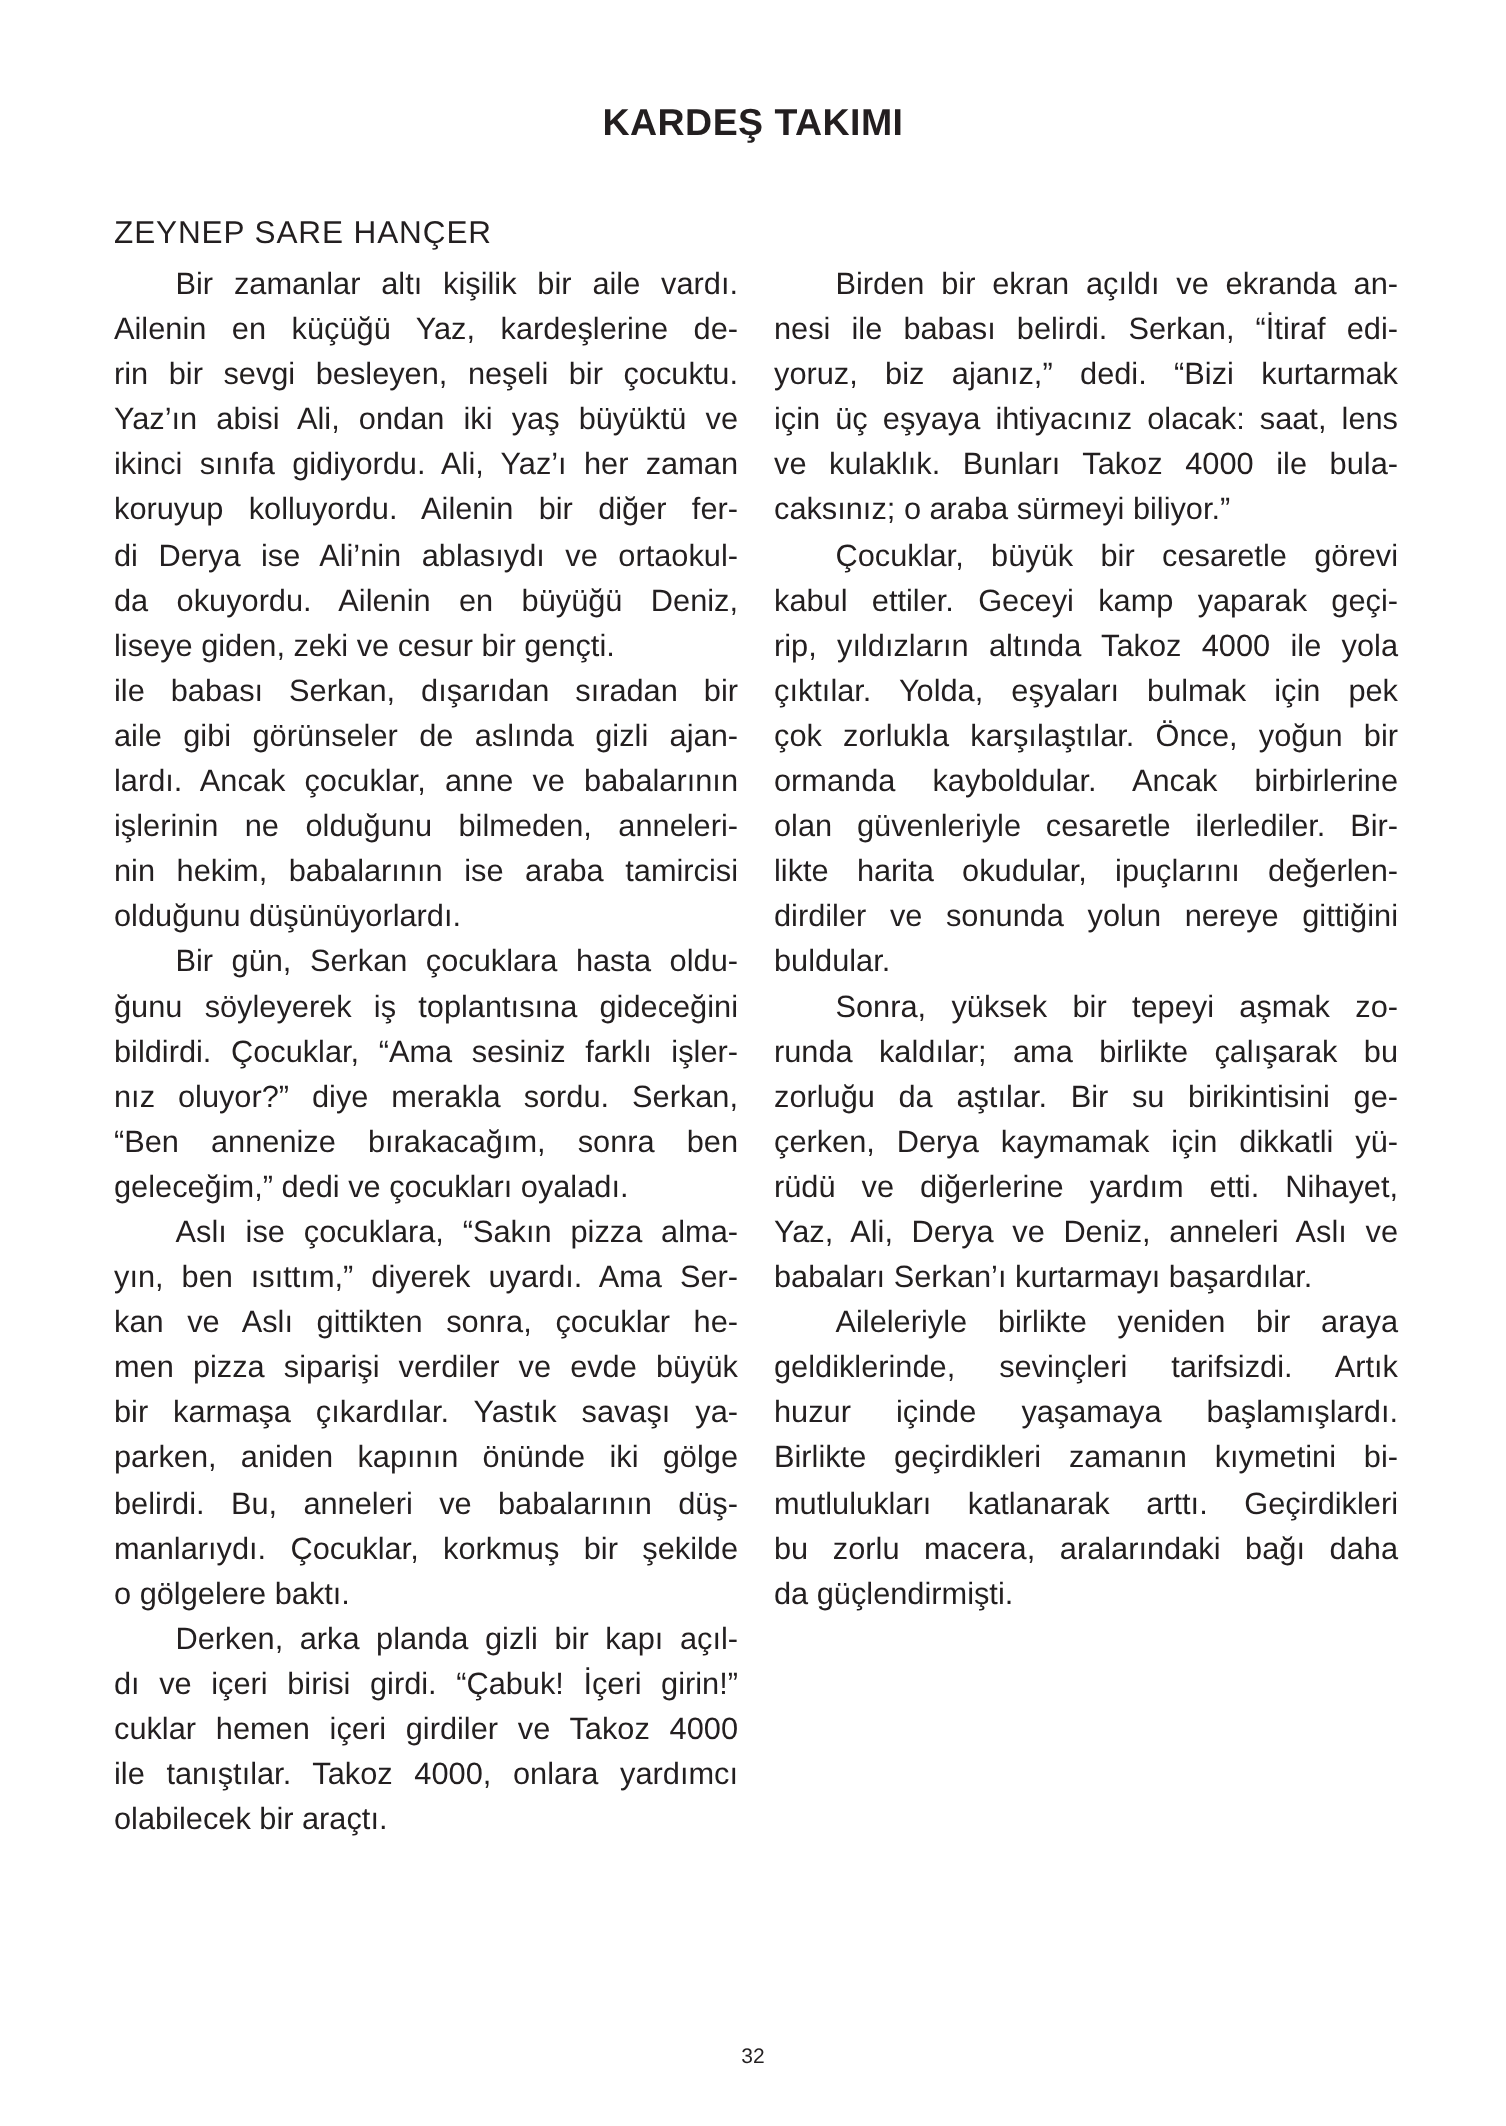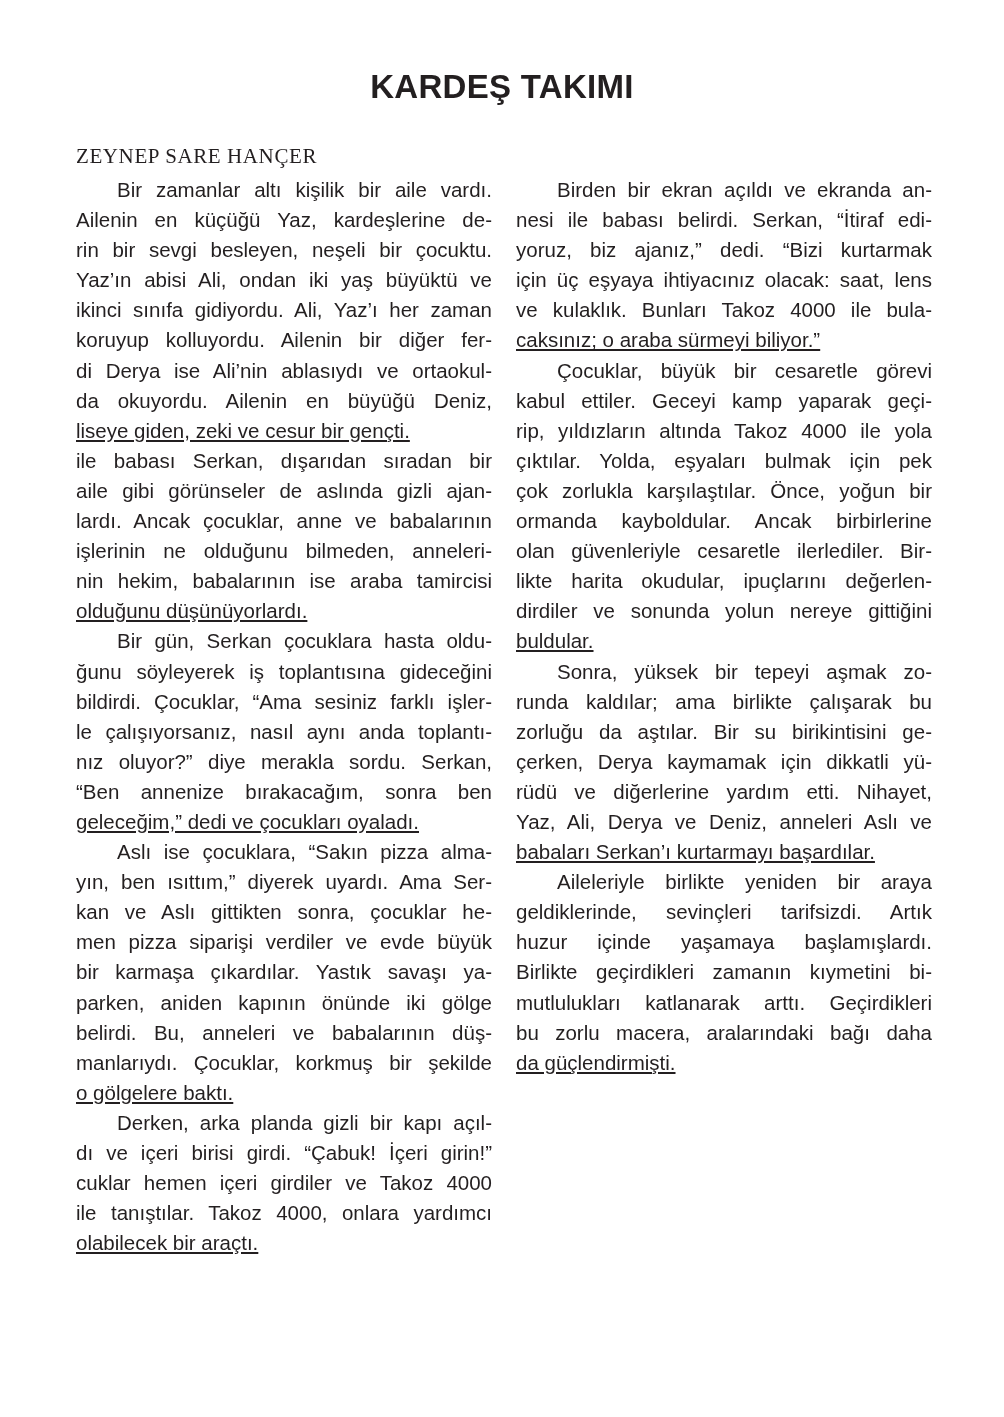--- a/index.html
+++ b/index.html
@@ -1,36 +1,36 @@
 <!DOCTYPE html>
 <html><head>
 <meta charset="utf-8">
 <style>
   html, body { margin: 0; padding: 0; background: #ffffff; }
   body { width: 1004px; height: 1417px; position: relative; overflow: hidden; color: #231f20; }
   .page { position: absolute; left: 0; top: 0; width: 1004px; height: 1417px; background: #fff; }
   .title {
     position: absolute; left: 0; width: 1004px; top: 68px; text-align: center;
-    font-family: "Liberation Sans", sans-serif; font-weight: bold; font-size: 33px;
+    font-family: "Liberation Sans", sans-serif; font-weight: bold; font-size: 25px;
     letter-spacing: 0.3px;
   }
   .author {
     position: absolute; left: 76px; top: 144px;
-    font-family: Liberation Serif, serif; font-size: 21px; letter-spacing: 0.6px;
+    font-family: Liberation Sans, sans-serif; font-size: 21px; letter-spacing: 0.6px;
   }
   .col { position: absolute; top: 175px; width: 416px; }
   .col.left { left: 76px; }
   .col.right { left: 516px; }
   .line {
     font-family: "Liberation Sans", sans-serif; font-size: 20.5px; line-height: 30.1px;
     height: 30.1px; white-space: nowrap; text-align: justify; text-align-last: justify;
     overflow: visible;
   }
   .line.indent { text-indent: 41px; }
-  .line.last { text-align-last: left; text-decoration: underline; }
+  .line.last { text-align-last: left; }
   .pagenum {
     position: absolute; left: 0; width: 1004px; top: 1362px; text-align: center;
     font-family: "Liberation Sans", sans-serif; font-size: 14px;
   }
 </style>
 </head>
 <body>
 
 <div class="page">
   <div class="title">KARDEŞ TAKIMI</div>
@@ -53,21 +53,20 @@
         <div class="line">aile gibi görünseler de aslında gizli ajan-</div>
         <div class="line">lardı. Ancak çocuklar, anne ve babalarının</div>
         <div class="line">işlerinin ne olduğunu bilmeden, anneleri-</div>
         <div class="line">nin hekim, babalarının ise araba tamircisi</div>
         <div class="line last">olduğunu düşünüyorlardı.</div>
       </div>
       <div class="paragraph">
         <div class="line indent">Bir gün, Serkan çocuklara hasta oldu-</div>
         <div class="line">ğunu söyleyerek iş toplantısına gideceğini</div>
         <div class="line">bildirdi. Çocuklar, “Ama sesiniz farklı işler-</div>
-        <div class="line">le çalışıyorsanız, nasıl aynı anda toplantı-</div>
         <div class="line">nız oluyor?” diye merakla sordu. Serkan,</div>
         <div class="line">“Ben annenize bırakacağım, sonra ben</div>
         <div class="line last">geleceğim,” dedi ve çocukları oyaladı.</div>
       </div>
       <div class="paragraph">
         <div class="line indent">Aslı ise çocuklara, “Sakın pizza alma-</div>
         <div class="line">yın, ben ısıttım,” diyerek uyardı. Ama Ser-</div>
         <div class="line">kan ve Aslı gittikten sonra, çocuklar he-</div>
         <div class="line">men pizza siparişi verdiler ve evde büyük</div>
         <div class="line">bir karmaşa çıkardılar. Yastık savaşı ya-</div>
@@ -118,13 +117,14 @@
         <div class="line indent">Aileleriyle birlikte yeniden bir araya</div>
         <div class="line">geldiklerinde, sevinçleri tarifsizdi. Artık</div>
         <div class="line">huzur içinde yaşamaya başlamışlardı.</div>
         <div class="line">Birlikte geçirdikleri zamanın kıymetini bi-</div>
         <div class="line">mutlulukları katlanarak arttı. Geçirdikleri</div>
         <div class="line">bu zorlu macera, aralarındaki bağı daha</div>
         <div class="line last">da güçlendirmişti.</div>
       </div>
     </div>
 
+  <div class="pagenum">32</div>
 </div>
 
 </body></html>

